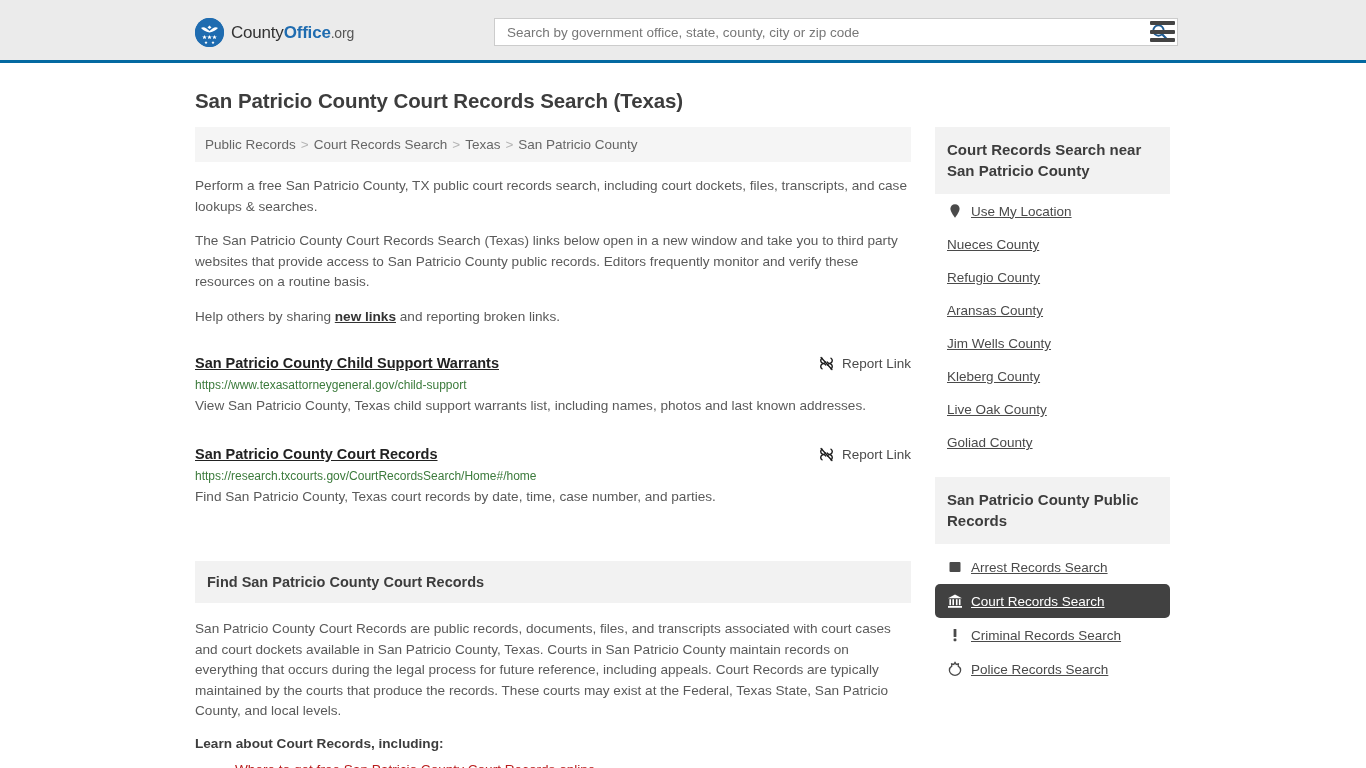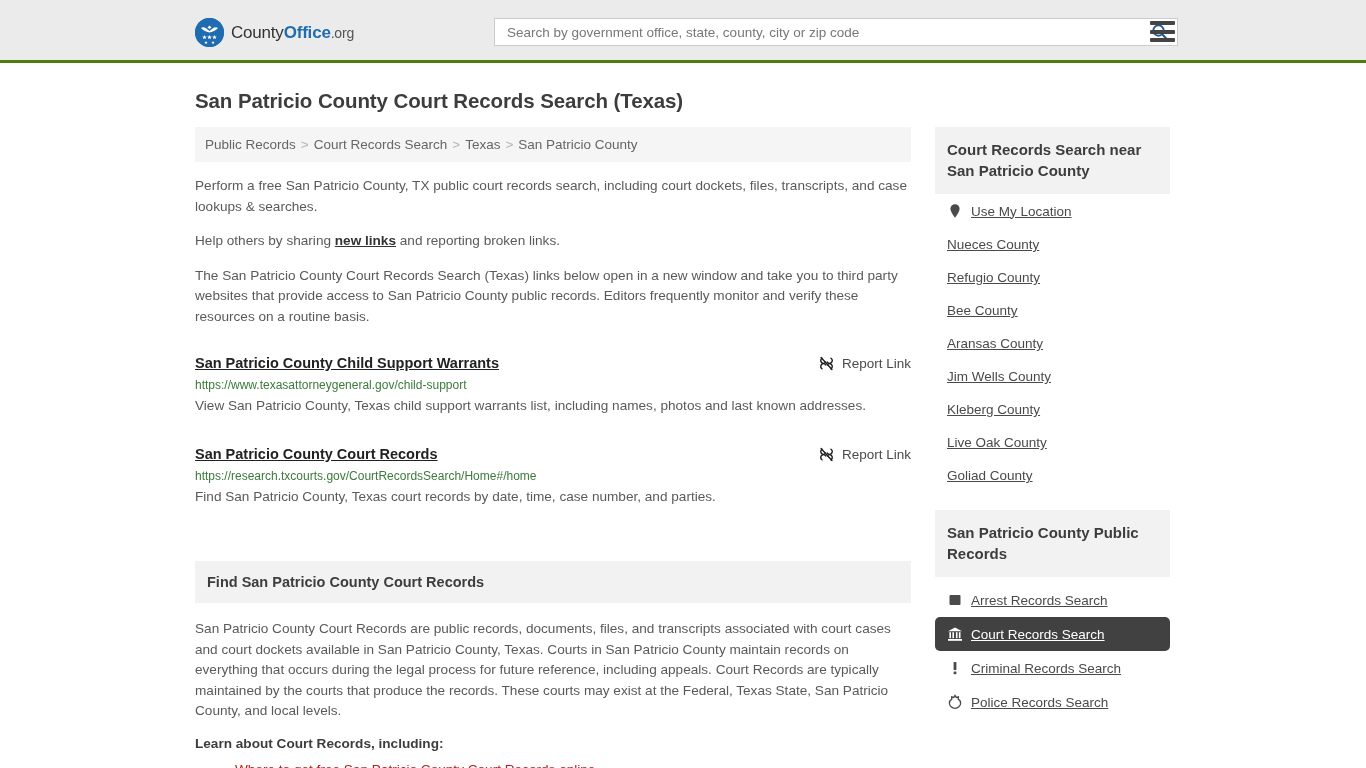--- a/index.html
+++ b/index.html
@@ -10,21 +10,21 @@
     background: #ffffff;
     font-family: "Liberation Sans", sans-serif;
     color: #4a4a4a;
   }
 
   
   .header {
     position: relative;
     height: 63px;
     background: #ebebeb;
-    border-bottom: 3px solid #4d7c0f;
+    border-bottom: 3px solid #0369a1;
     display: flex;
     align-items: center;
     text-decoration: underline;
   }
   .logo-wrap {
     position: absolute;
     left: 195px;
     top: 18px;
     display: flex;
     align-items: center;
@@ -283,22 +283,22 @@
 
     <div class="columns">
 
       <div class="col-main">
 
         <div class="breadcrumb">
           <a href="#">Public Records</a><span class="sep">&gt;</span><a href="#">Court Records Search</a><span class="sep">&gt;</span><a href="#">Texas</a><span class="sep">&gt;</span><a href="#">San Patricio County</a>
         </div>
 
         <p class="para">Perform a free San Patricio County, TX public court records search, including court dockets, files, transcripts, and case lookups &amp; searches.</p>
+        <p class="para">The San Patricio County Court Records Search (Texas) links below open in a new window and take you to third party websites that provide access to San Patricio County public records. Editors frequently monitor and verify these resources on a routine basis.</p>
         <p class="para"><span>Help others by sharing </span><a class="inline-link" href="#">new links</a><span> and reporting broken links.</span></p>
-        <p class="para">The San Patricio County Court Records Search (Texas) links below open in a new window and take you to third party websites that provide access to San Patricio County public records. Editors frequently monitor and verify these resources on a routine basis.</p>
 
         <div class="entry">
           <div class="entry-head">
             <a class="entry-title" href="#">San Patricio County Child Support Warrants</a>
             <span class="report-link">
               <span class="unlink-icon">
                 <svg width="15" height="15" viewBox="0 0 16 16">
                   <path d="M3.2 2.4 C1.4 3.6 1.4 6.2 3.2 7.3 C4.6 8.2 6.3 7.6 7.1 6.5" fill="none" stroke="#1a1a1a" stroke-width="1.5" stroke-linecap="round"></path>
                   <path d="M12.8 13.6 C14.6 12.4 14.6 9.8 12.8 8.7 C11.4 7.8 9.7 8.4 8.9 9.5" fill="none" stroke="#1a1a1a" stroke-width="1.5" stroke-linecap="round"></path>
                   <path d="M3.2 13.6 C1.4 12.4 1.4 9.8 3.2 8.7 C4.6 7.8 6.3 8.4 7.1 9.5" fill="none" stroke="#1a1a1a" stroke-width="1.5" stroke-linecap="round"></path>
@@ -356,23 +356,20 @@
               </span>
               <a href="#">Use My Location</a>
             </li>
             <li class="side-item no-icon">
               <a href="#">Nueces County</a>
             </li>
             <li class="side-item no-icon">
               <a href="#">Refugio County</a>
             </li>
             <li class="side-item no-icon">
-              <a href="#">Bee County</a>
-            </li>
-            <li class="side-item no-icon">
               <a href="#">Aransas County</a>
             </li>
             <li class="side-item no-icon">
               <a href="#">Jim Wells County</a>
             </li>
             <li class="side-item no-icon">
               <a href="#">Kleberg County</a>
             </li>
             <li class="side-item no-icon">
               <a href="#">Live Oak County</a>

